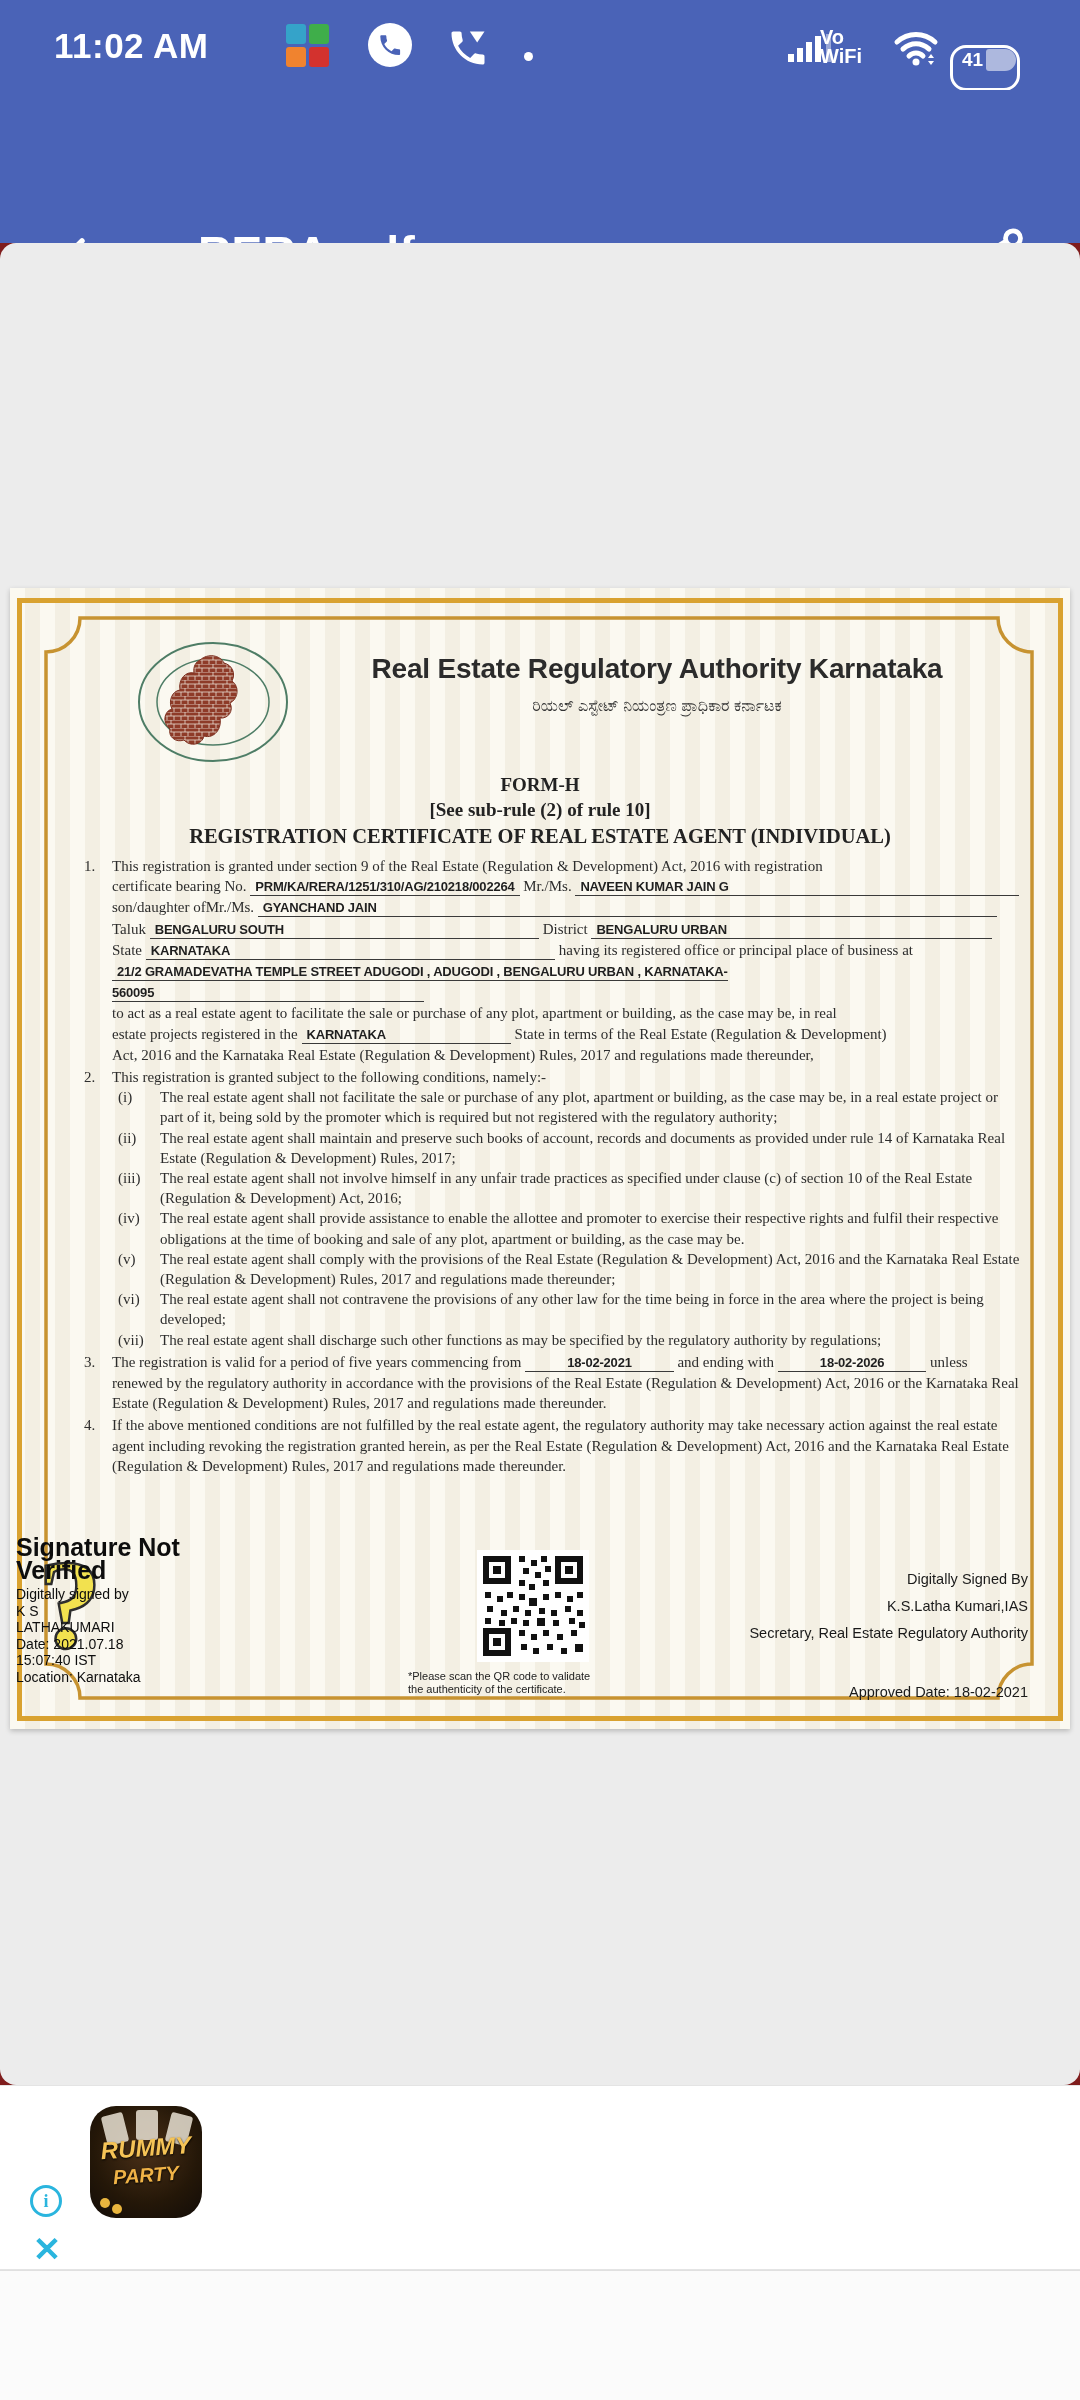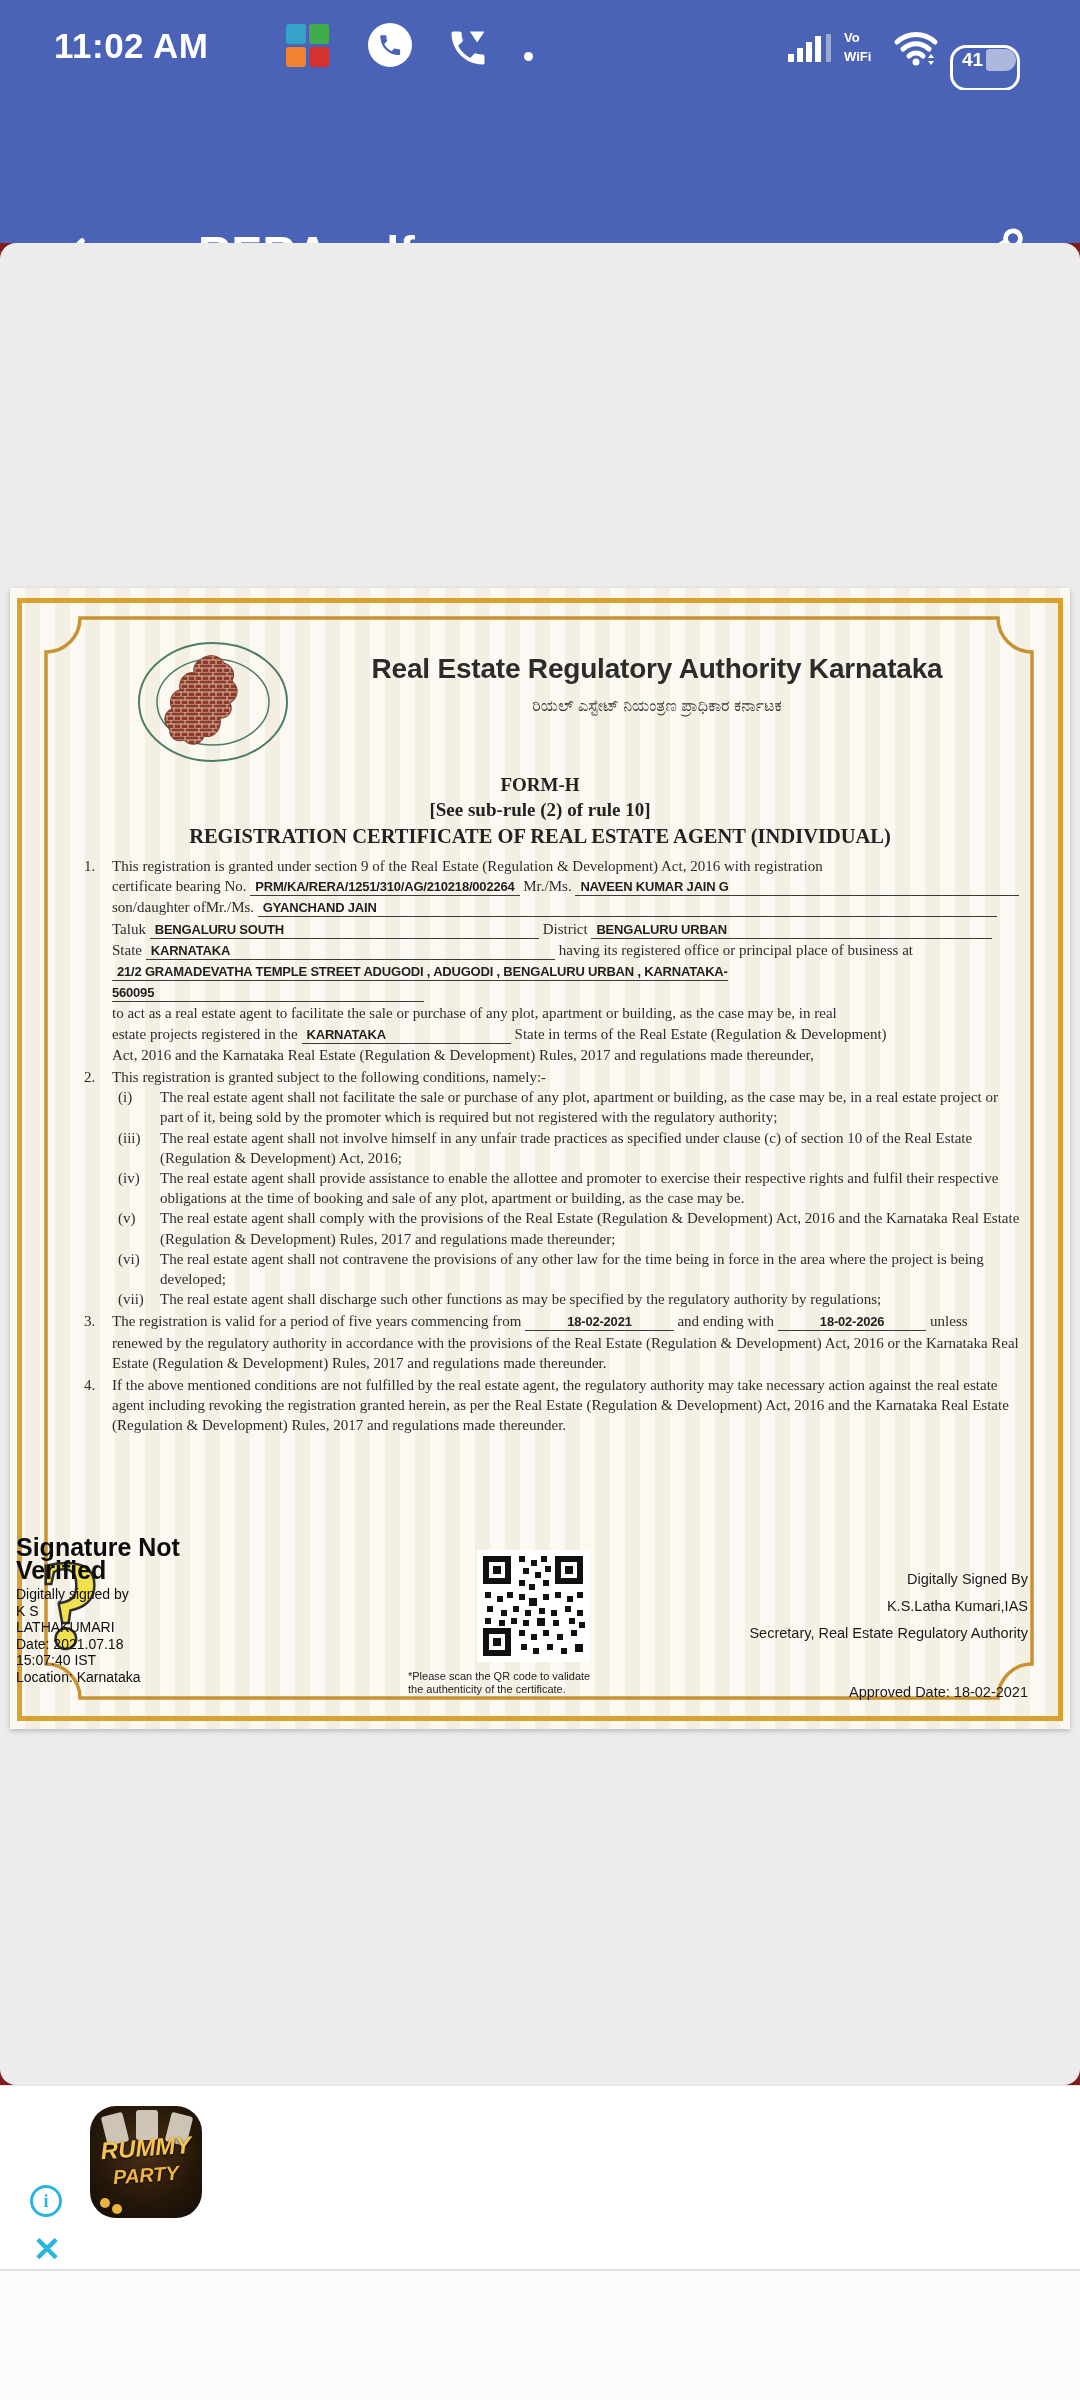--- a/index.html
+++ b/index.html
@@ -9,21 +9,21 @@
   .status-bar{position:absolute;left:0;top:0;width:1080px;height:90px;background:#4a63b7;color:#fff;}
   .st-time{position:absolute;left:54px;top:0;height:90px;line-height:92px;font-size:35px;font-weight:bold;letter-spacing:.5px;}
   .notif-grid{position:absolute;left:286px;top:24px;width:44px;height:44px;display:grid;
               grid-template-columns:20px 20px;grid-template-rows:20px 20px;gap:3px;}
   .notif-grid i{border-radius:3px;}
   .ng1{background:#35a3c9}.ng2{background:#3fae4a}.ng3{background:#f0832f}.ng4{background:#d3322e}
   .ic-phonecircle{position:absolute;left:366px;top:21px;}
   .ic-phone2{position:absolute;left:446px;top:26px;}
   .notif-dot{position:absolute;left:524px;top:52px;width:9px;height:9px;border-radius:50%;background:#fff;}
   .ic-signal{position:absolute;left:788px;top:32px;}
-  .vowifi{position:absolute;left:844px;top:28px;font-size:13px;font-weight:bold;line-height:19px;}
+  .vowifi{position:absolute;left:820px;top:28px;font-size:20px;font-weight:bold;line-height:19px;}
   .ic-wifi{position:absolute;left:892px;top:28px;}
   .battery{position:absolute;left:950px;top:45px;width:70px;height:46px;border:3px solid #fff;border-radius:16px;box-sizing:border-box;}
   .bat-num{position:absolute;left:9px;top:1px;font-size:19px;line-height:22px;font-weight:bold;}
   .bat-fill{position:absolute;right:1px;top:1px;width:30px;height:22px;border-radius:3px 11px 11px 3px;background:rgba(255,255,255,.55);}
   
   .app-bar{position:absolute;left:0;top:90px;width:1080px;height:153px;background:#4a63b7;color:#fff;}
   .ab-back{position:absolute;left:52px;top:140px;cursor:pointer;}
   .ab-title{position:absolute;left:198px;top:136px;font-size:46px;font-weight:bold;letter-spacing:.3px;}
   .ab-share{position:absolute;left:968px;top:136px;cursor:pointer;}
   
@@ -206,20 +206,24 @@
           </div>
         </div>
 
         <div class="item">
           <div class="inum">2.</div>
           <div class="ibody">
             <span>This registration is granted subject to the following conditions, namely:-</span>
             <div class="cond">
               <div class="cnum">(i)</div>
               <div class="cbody">The real estate agent shall not facilitate the sale or purchase of any plot, apartment or building, as the case may be, in a real estate project or part of it, being sold by the promoter which is required but not registered with the regulatory authority;</div>
+            </div>
+            <div class="cond">
+              <div class="cnum">(ii)</div>
+              <div class="cbody">The real estate agent shall maintain and preserve such books of account, records and documents as provided under rule 14 of Karnataka Real Estate (Regulation &amp; Development) Rules, 2017;</div>
             </div>
             <div class="cond">
               <div class="cnum">(iii)</div>
               <div class="cbody">The real estate agent shall not involve himself in any unfair trade practices as specified under clause (c) of section 10 of the Real Estate (Regulation &amp; Development) Act, 2016;</div>
             </div>
             <div class="cond">
               <div class="cnum">(iv)</div>
               <div class="cbody">The real estate agent shall provide assistance to enable the allottee and promoter to exercise their respective rights and fulfil their respective obligations at the time of booking and sale of any plot, apartment or building, as the case may be.</div>
             </div>
             <div class="cond">

